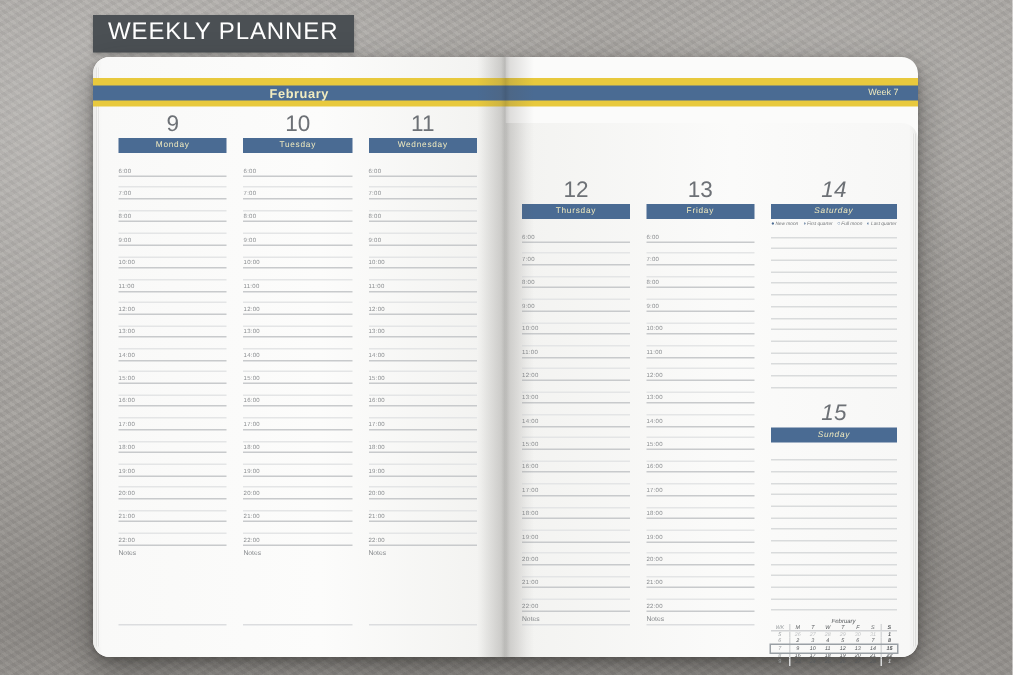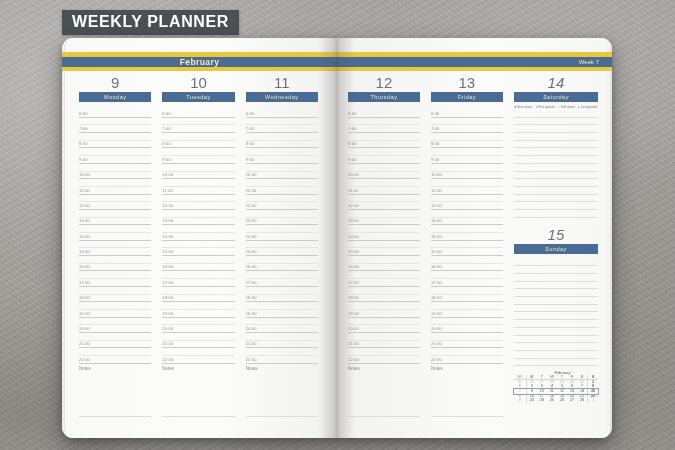--- a/index.html
+++ b/index.html
@@ -13,38 +13,39 @@
       radial-gradient(ellipse 650px 420px at 92% 88%, rgba(58,54,50,0.20), transparent 65%),
       radial-gradient(ellipse 320px 220px at 4% 92%, rgba(58,54,50,0.24), transparent 60%),
       radial-gradient(ellipse 200px 120px at 40% 96%, rgba(70,66,62,0.15), transparent 70%),
       repeating-linear-gradient(37deg, rgba(255,255,255,0.035) 0 2px, rgba(0,0,0,0.035) 2px 4px),
       repeating-linear-gradient(-29deg, rgba(255,255,255,0.03) 0 3px, rgba(0,0,0,0.03) 3px 6px);
     position:relative;
   }
   .title-box {
     position:absolute; left:62px; top:10px;
     background:#4b5054; color:#ffffff;
-    font-size:16px; font-weight:bold; letter-spacing:0.6px;
+    font-size:16px; font-weight:normal; letter-spacing:0.6px;
     padding:3px 10px 4px 10px;
     box-shadow:0 1px 3px rgba(0,0,0,0.25);
   }
   .notebook {
     position:absolute; left:62px; top:38px; width:550px; height:400px;
     border-radius:11px;
     box-shadow:0 10px 24px rgba(32,30,28,0.45), 0 2px 6px rgba(32,30,28,0.3);
     background:#fbfbfa;
   }
   .page { position:absolute; top:0; bottom:0; width:275px; }
   .page-left {
     left:0; border-radius:11px 0 0 11px;
     background:linear-gradient(to right,#ececea 0px,#f9f9f8 6px,#fcfcfb 55%,#f3f3f1 94%,#e3e3e1 100%);
   }
   .page-right {
     left:275px; border-radius:0 11px 11px 0;
     background:linear-gradient(to left,#e9e9e7 0px,#f7f7f6 6px,#fbfbfa 45%,#f3f3f1 95%,#e6e6e4 100%);
+    margin-top:44px;
   }
   .page-left::before {
     content:''; position:absolute; left:1.5px; top:7px; bottom:7px; width:3px;
     background:repeating-linear-gradient(to right, rgba(0,0,0,0.06) 0 0.7px, rgba(255,255,255,0.3) 0.7px 1.6px);
   }
   .page-right::after {
     content:''; position:absolute; right:1.5px; top:7px; bottom:7px; width:3px;
     background:repeating-linear-gradient(to left, rgba(0,0,0,0.06) 0 0.7px, rgba(255,255,255,0.3) 0.7px 1.6px);
   }
   .spine {

